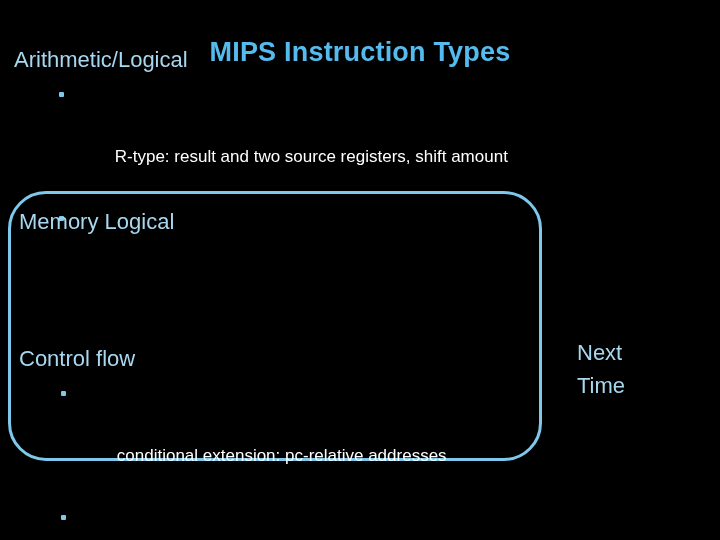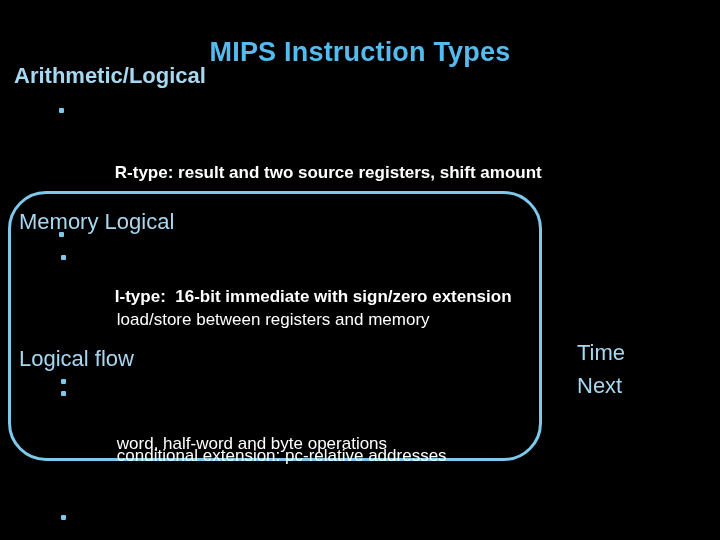--- a/index.html
+++ b/index.html
@@ -56,41 +56,42 @@
   .section-heading {
     font-size: 22px;
     line-height: 28px;
     color: #a8d8f0;
     white-space: nowrap;
   }
   .bullet-list {
     list-style: none;
     margin: 5px;
     padding: 0;
+    text-align: right;
   }
   .bullet-item {
     position: relative;
     font-size: 17px;
     line-height: 31px;
     color: #ffffff;
     padding-left: 27px;
     white-space: pre;
   }
   .bullet-dot {
     position: absolute;
     left: 9px;
     top: 13px;
     width: 5px;
     height: 5px;
     background: #7ec8ec;
     border-radius: 1px;
   }
 
   
-  #sec-arith   { left: 14px;  top: 62px; font-weight: bold;  }
+  #sec-arith   { left: 14px;  top: 46px;  }
   #sec-arith .bullet-list { margin-left: 36px; margin-top: 5px; }
 
   #sec-memory  { left: 19px;  top: 208px; }
   #sec-memory .bullet-list { margin-left: 33px; margin-top: 6px; }
 
   #sec-control { left: 19px;  top: 345px; }
   #sec-control .bullet-list { margin-left: 33px; margin-top: 5px; }
 
   
   .side-note {
@@ -114,51 +115,40 @@
 
   <div class="section" id="sec-arith">
     <div class="section-heading">Arithmetic/Logical</div>
     <ul class="bullet-list">
       <li class="bullet-item">
         <span class="bullet-dot"></span>
         <span>R-type: result and two source registers, shift amount</span>
       </li>
       <li class="bullet-item">
         <span class="bullet-dot"></span>
-        <span>I-type:  16-bit immediate with sign/zero extension</span>
       </li>
     </ul>
   </div>
 
   <div class="section" id="sec-memory">
     <div class="section-heading">Memory Logical</div>
-    <ul class="bullet-list">
-      <li class="bullet-item">
-        <span class="bullet-dot"></span>
-        <span>load/store between registers and memory</span>
-      </li>
-      <li class="bullet-item">
-        <span class="bullet-dot"></span>
-        <span>word, half-word and byte operations</span>
-      </li>
-    </ul>
   </div>
 
   <div class="section" id="sec-control">
-    <div class="section-heading">Logical flow</div>
+    <div class="section-heading">Control flow</div>
     <ul class="bullet-list">
       <li class="bullet-item">
         <span class="bullet-dot"></span>
         <span>conditional extension: pc-relative addresses</span>
       </li>
       <li class="bullet-item">
         <span class="bullet-dot"></span>
         
       </li>
     </ul>
   </div>
 
   <div class="side-note">
+    <span class="side-note-line">Next</span>
     <span class="side-note-line">Time</span>
-    <span class="side-note-line">Next</span>
   </div>
 
 </div>
 
 </body></html>

